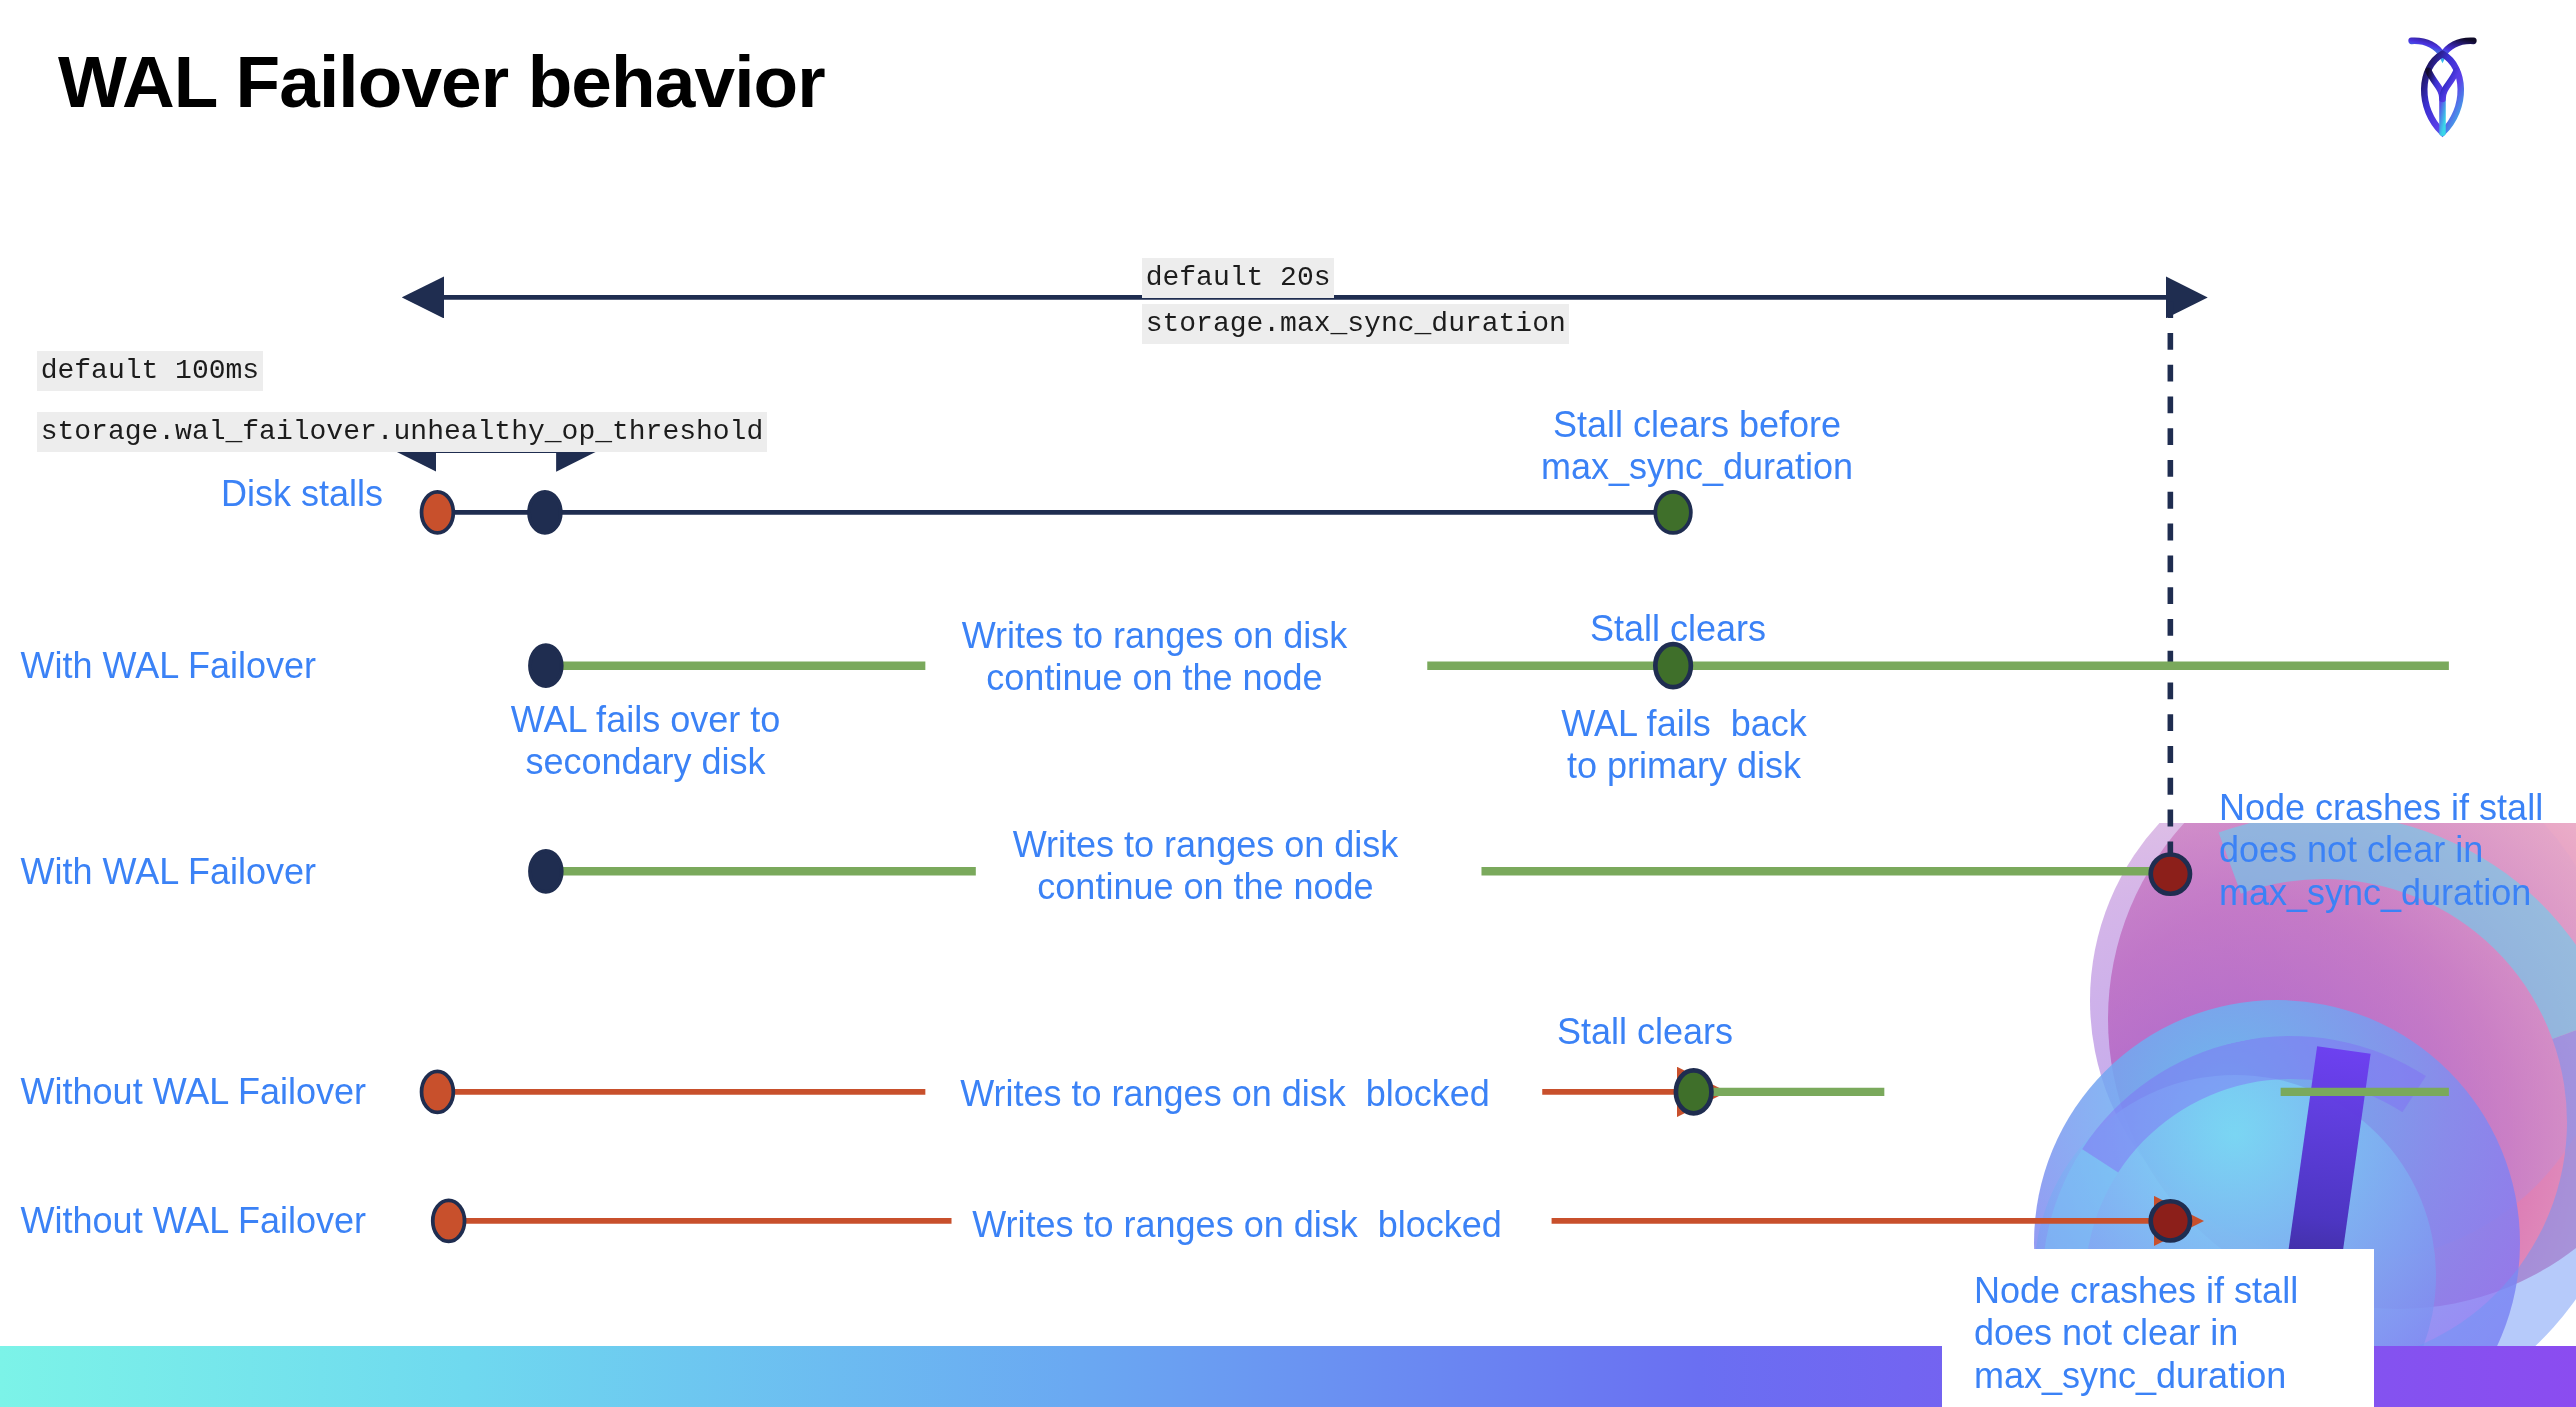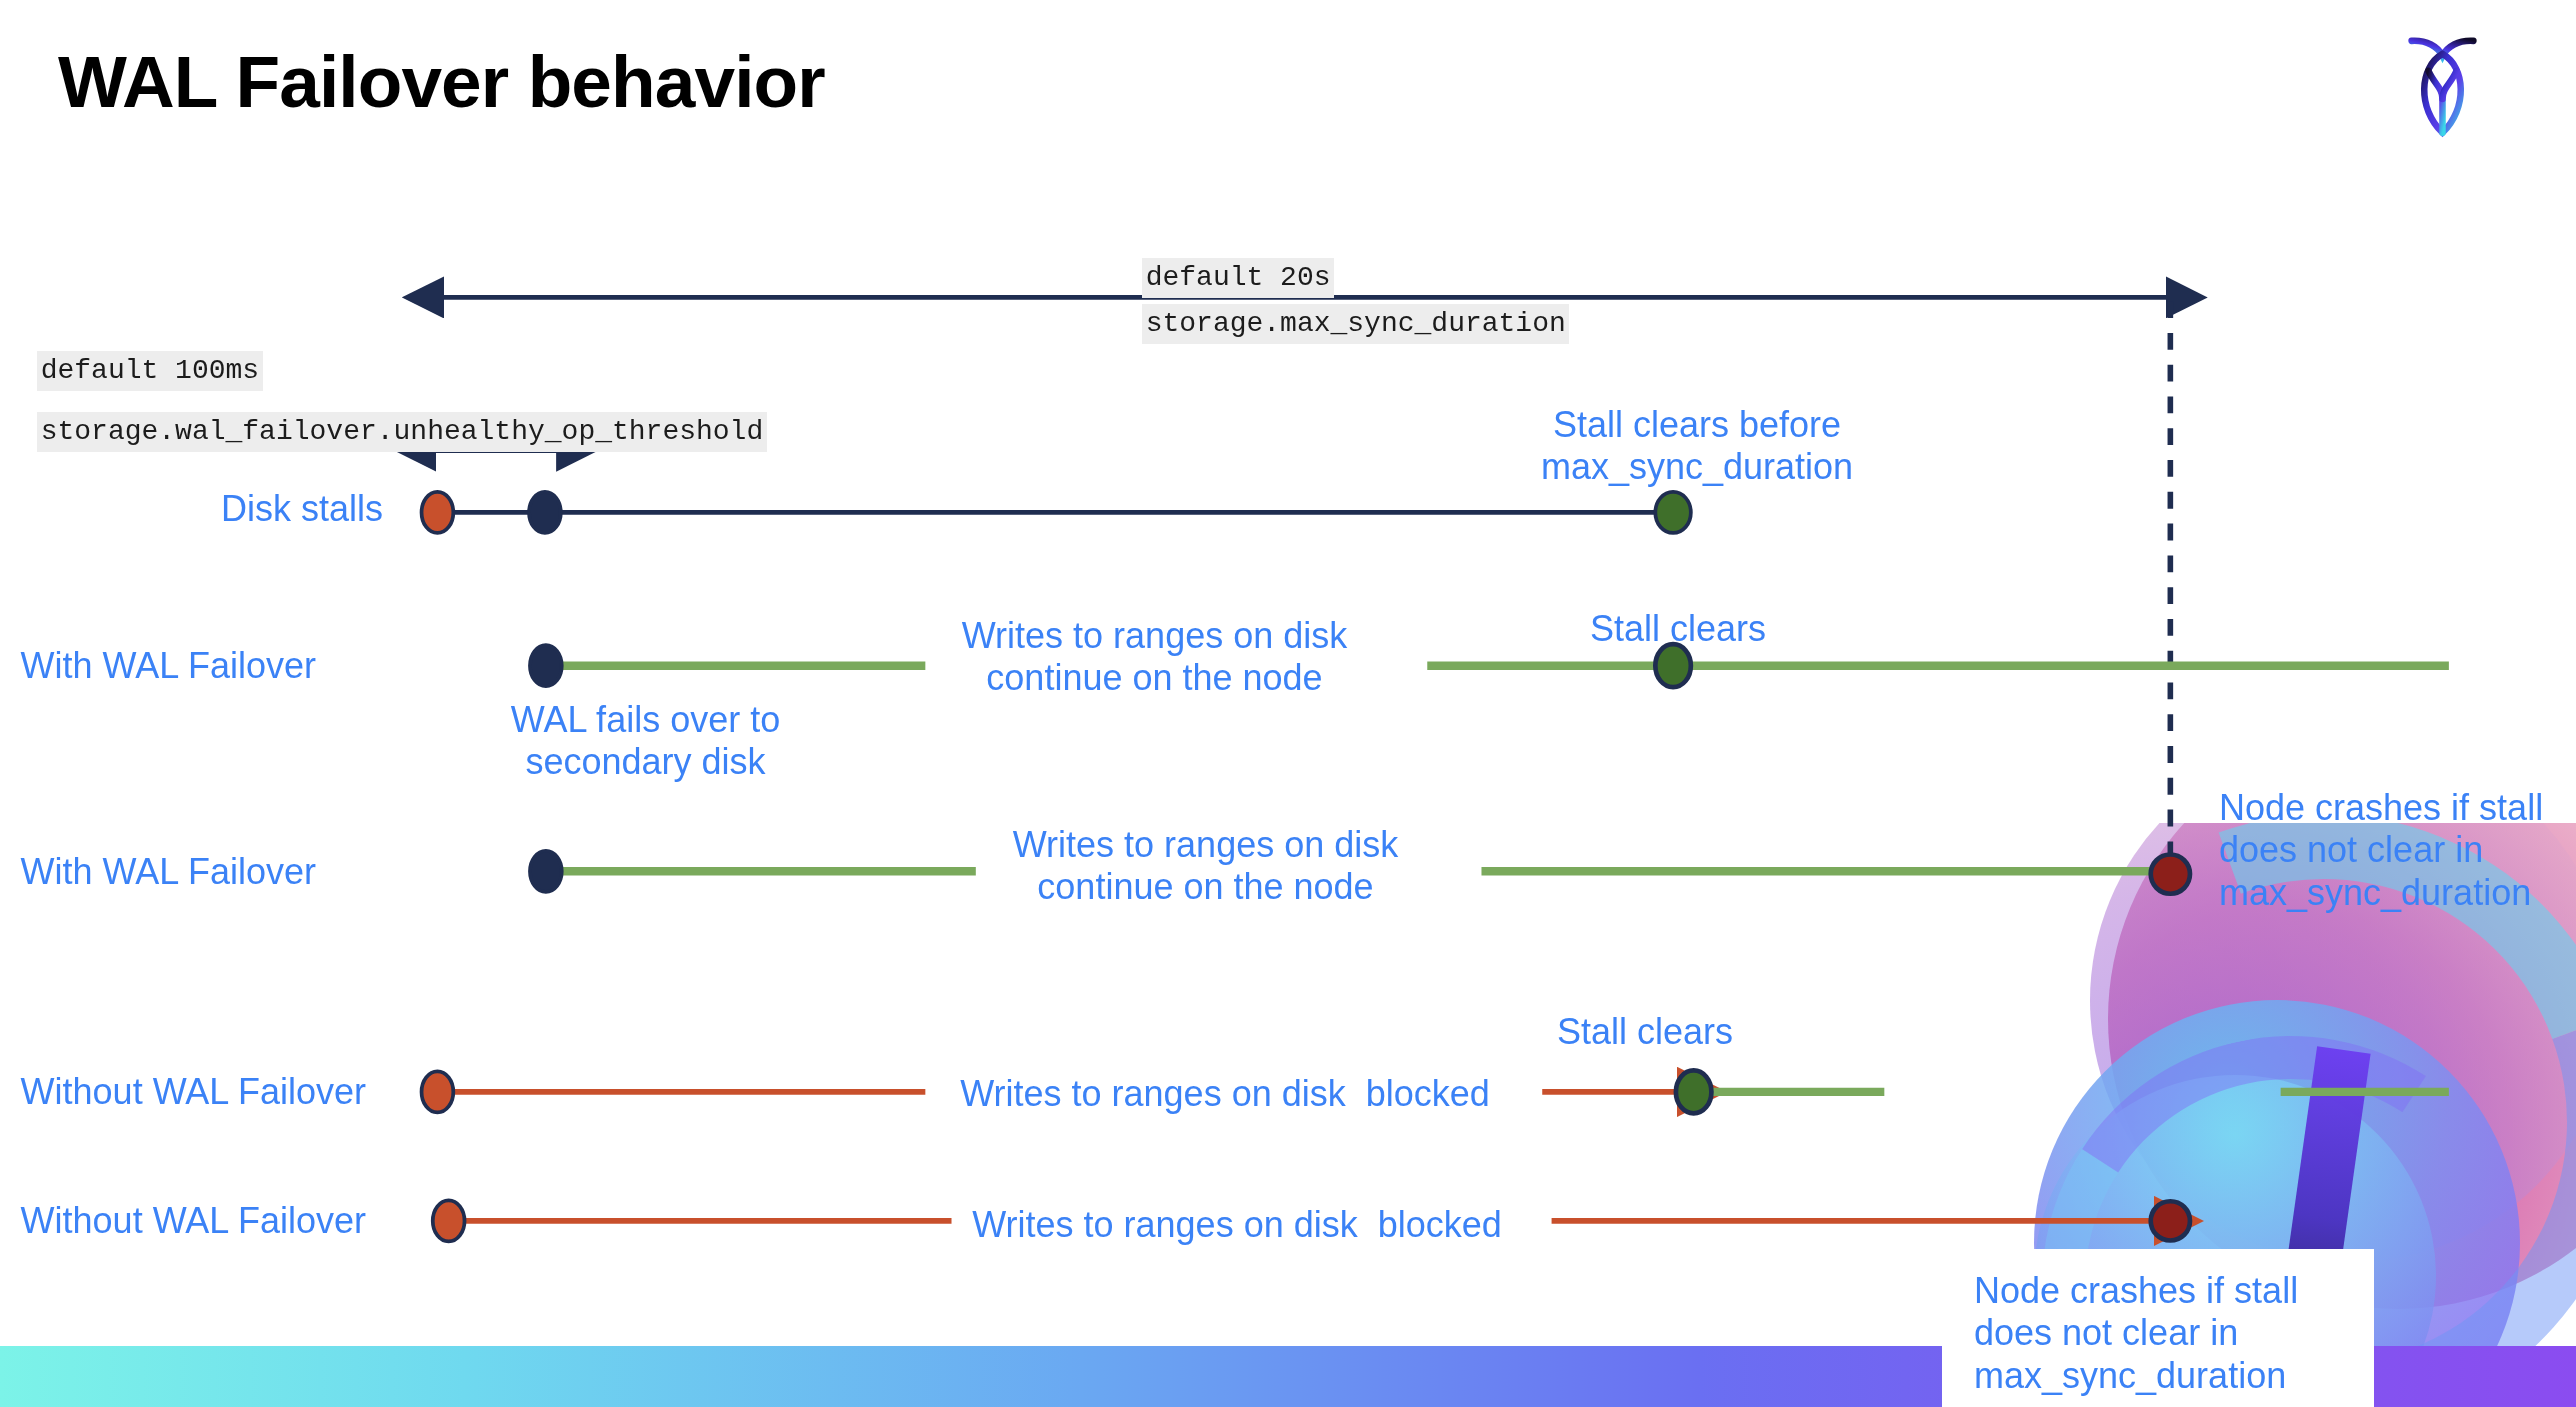--- a/index.html
+++ b/index.html
@@ -166,37 +166,39 @@
       <circle cx="2322" cy="1306" r="21" fill="#8c1f1a" stroke="#1f2d50" stroke-width="5"></circle>
     </g>
   </svg>
 
   <div class="code" style="left:1142px;top:258px;">default 20s</div>
   <div class="code" style="left:1142px;top:304px;">storage.max_sync_duration</div>
 
   <div class="code" style="left:37px;top:351px;">default 100ms</div>
   <div class="code" style="left:37px;top:412px;">storage.wal_failover.unhealthy_op_threshold</div>
 
-  <div class="lbl row-label" style="left:221px;top:488px;">Disk stalls</div>
+  <div class="lbl row-label" style="left:221px;top:473px;">Disk stalls</div>
   <div class="lbl row-label" style="left:20.6px;top:645px;">With WAL Failover</div>
   <div class="lbl row-label" style="left:20.6px;top:851px;">With WAL Failover</div>
   <div class="lbl row-label" style="left:20.6px;top:1071px;">Without WAL Failover</div>
   <div class="lbl row-label" style="left:20.6px;top:1200px;">Without WAL Failover</div>
 
   <div class="lbl note" style="left:1524px;top:404px;width:346px;">Stall clears before
 max_sync_duration</div>
 
   <div class="lbl note" style="left:944px;top:615px;width:421px;">Writes to ranges on disk
 continue on the node</div>
 
   <div class="lbl note" style="left:1561px;top:608px;width:234px;">Stall clears</div>
 
   <div class="lbl note" style="left:482px;top:699px;width:327px;">WAL fails over to
 secondary disk</div>
 
+  <div class="lbl note" style="left:1544px;top:703px;width:280px;">WAL fails  back
+to primary disk</div>
 
   <div class="lbl note" style="left:1000px;top:824px;width:411px;">Writes to ranges on disk
 continue on the node</div>
 
   <div class="lbl note-l" style="left:2219px;top:787px;width:346px;">Node crashes if stall
 does not clear in
 max_sync_duration</div>
 
   <div class="lbl note" style="left:940px;top:1073px;width:570px;">Writes to ranges on disk  blocked</div>
 

